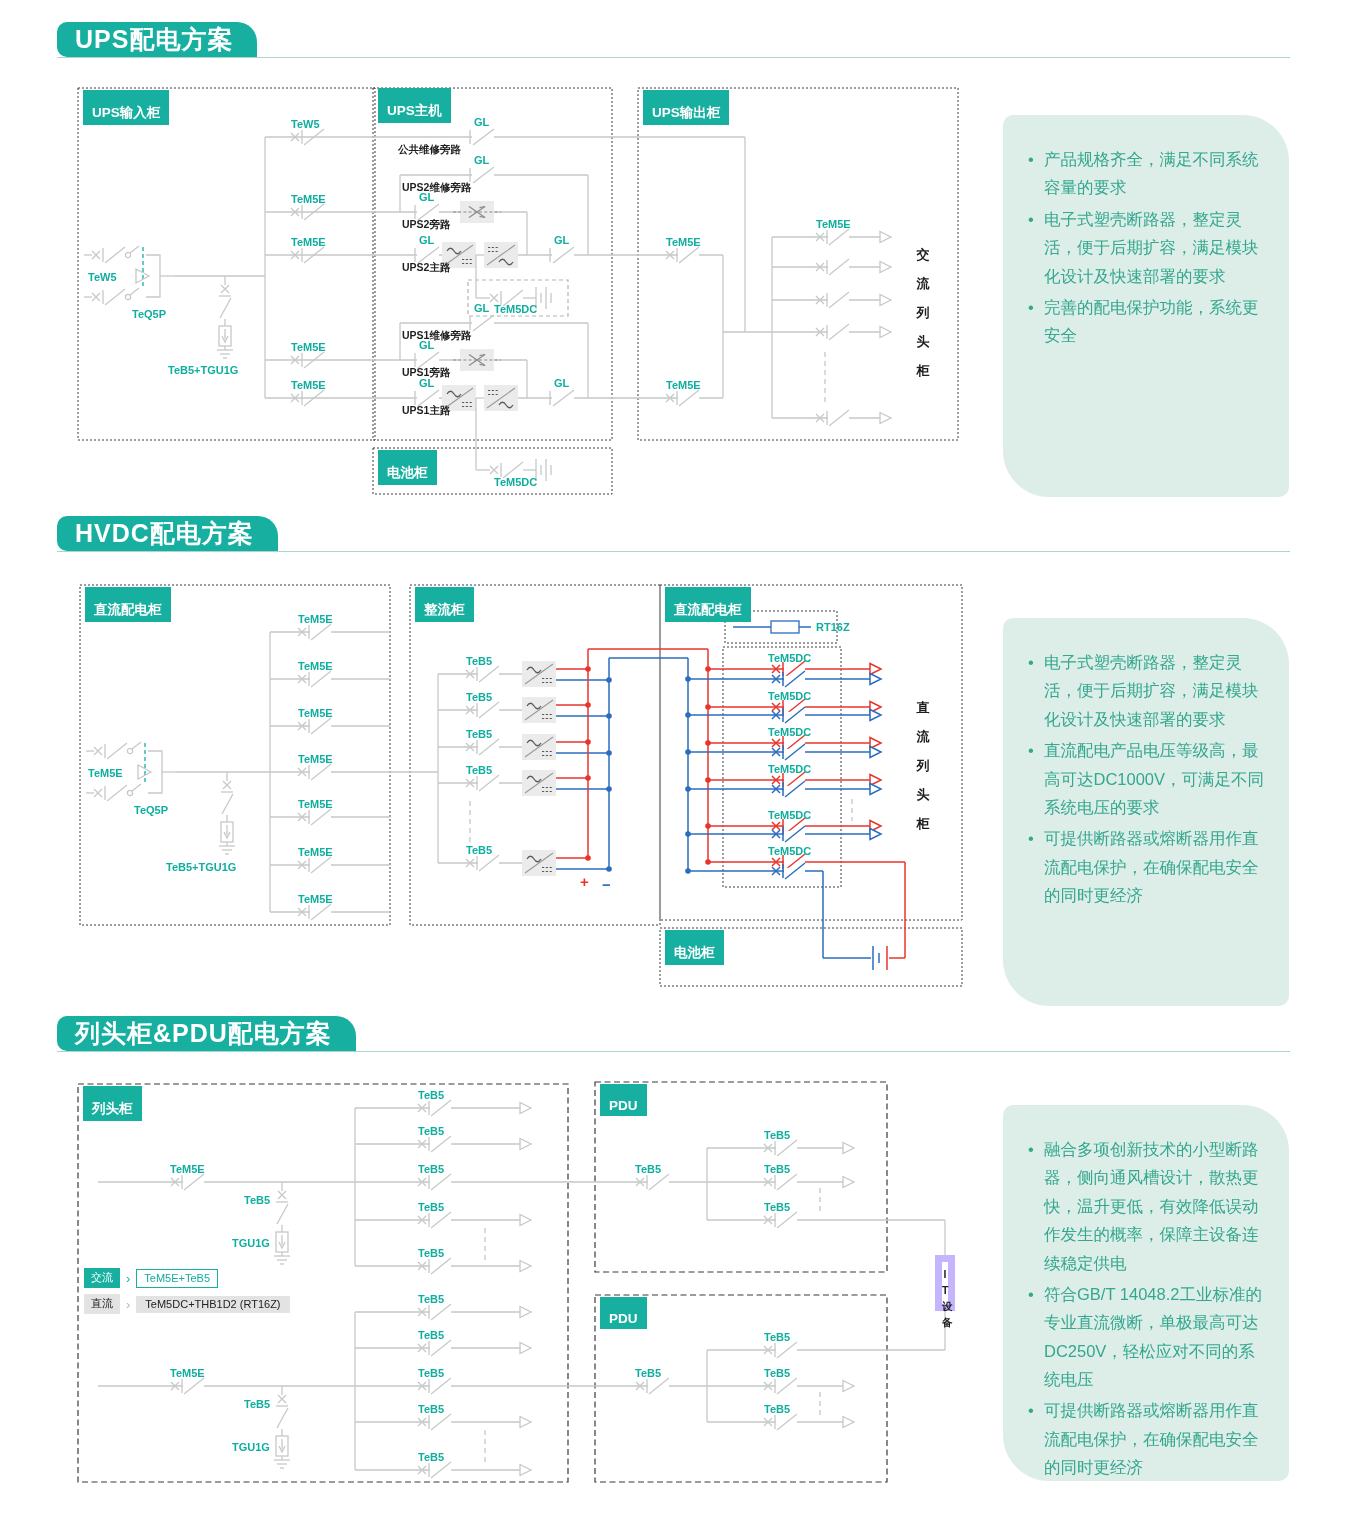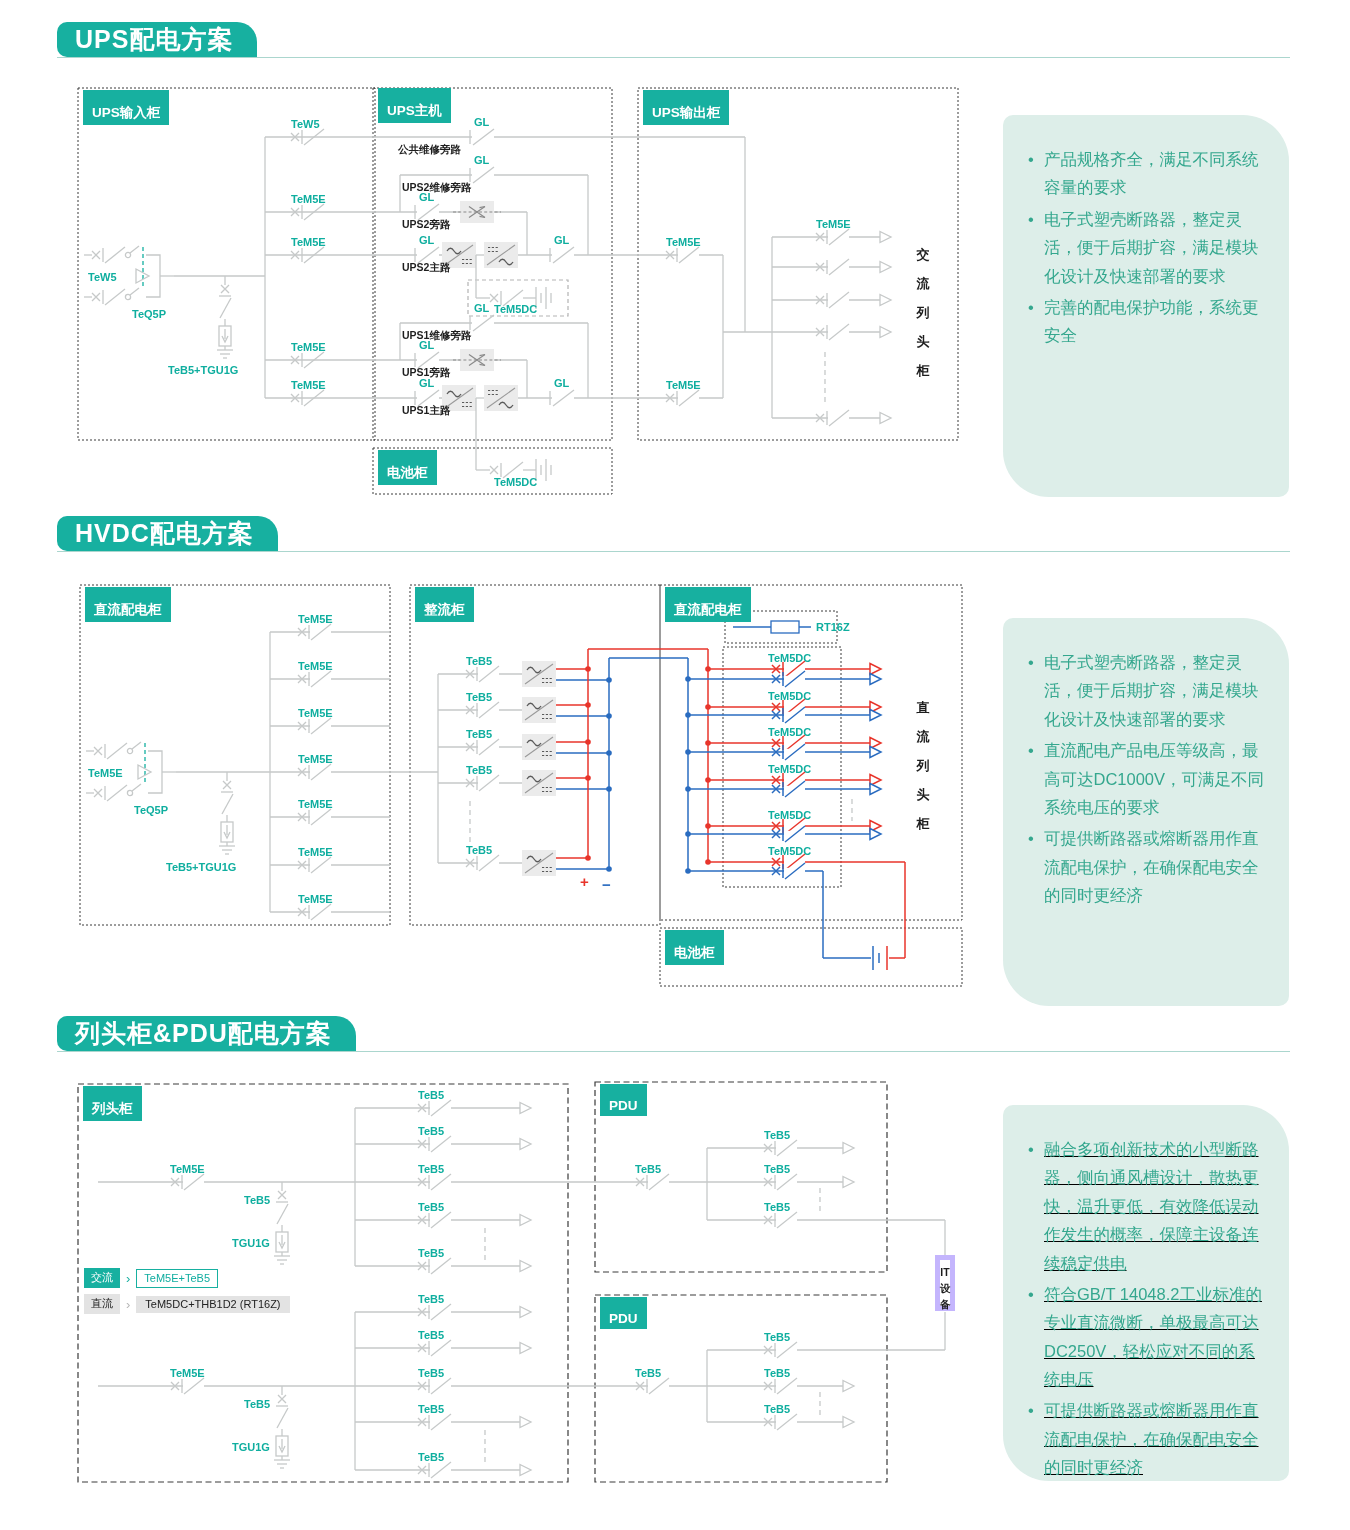--- a/index.html
+++ b/index.html
@@ -7,21 +7,21 @@
         font-family:"Liberation Sans","DejaVu Sans",sans-serif;}
   .banner{position:absolute;left:57px;height:35px;line-height:35px;background:#17b0a0;color:#fff;
           font-weight:bold;font-size:25px;padding:0 24px 0 18px;border-radius:10px 20px 0 10px;letter-spacing:1px;}
   .rule{position:absolute;left:57px;width:1233px;height:1px;background:#abd6ce;}
   .diagram{position:absolute;}
   .diagram svg{position:absolute;left:0;top:0;overflow:visible;}
   .chip{position:absolute;background:#17b0a0;color:#fff;font-weight:bold;font-size:13.5px;
         padding:14px 9px 3px 9px;white-space:nowrap;}
   .vtext{position:absolute;width:18px;text-align:center;font-weight:bold;font-size:13px;color:#1d1d1d;
          line-height:29px;word-break:break-all;}
-  .itbox{position:absolute;width:20px;height:56px;border:5px solid #c4b5fd;background:#fff;
+  .itbox{position:absolute;width:20px;height:56px;border:7px solid #c4b5fd;background:#fff;
          font-weight:bold;font-size:10.5px;color:#1d1d1d;text-align:center;line-height:16px;
          word-break:break-all;padding-top:4px;box-sizing:border-box;}
   .panel{position:absolute;left:1003px;width:286px;background:#ddeee9;border-radius:10px 46px 10px 46px;
          padding:30px 24px 0 24px;box-sizing:border-box;}
   .panel ul{margin:0;padding:0;list-style:none;}
   .panel li{position:relative;padding-left:17px;color:#34a78e;font-size:16.5px;line-height:1.72;margin-bottom:3px;}
   .panel li::before{content:"\2022";position:absolute;left:1px;top:0;color:#34a78e;}
   .legend{position:absolute;font-size:11px;font-weight:normal;text-align:center;}
   .lrow{display:flex;align-items:center;margin-bottom:6px;white-space:nowrap;}
   .ltag-ac{background:#17b0a0;color:#fff;padding:2px 7px 3px;}
@@ -570,21 +570,21 @@
         <span class="lval-ac">TeM5E+TeB5</span>
       </div>
       <div class="lrow">
         <span class="ltag-dc">直流</span>
         <span class="lchev-dc">›</span>
         <span class="lval-dc">TeM5DC+THB1D2 (RT16Z)</span>
       </div>
     </div>
   </div>
 
-  <div class="panel" style="top:1105px;height:376px;text-decoration:underline;">
+  <div class="panel" style="top:1105px;height:376px;">
     <ul>
       <li>融合多项创新技术的小型断路器，侧向通风槽设计，散热更快，温升更低，有效降低误动作发生的概率，保障主设备连续稳定供电</li>
       <li>符合GB/T 14048.2工业标准的专业直流微断，单极最高可达DC250V，轻松应对不同的系统电压</li>
       <li>可提供断路器或熔断器用作直流配电保护，在确保配电安全的同时更经济</li>
     </ul>
   </div>
 
 </div>
 
 </body></html>

